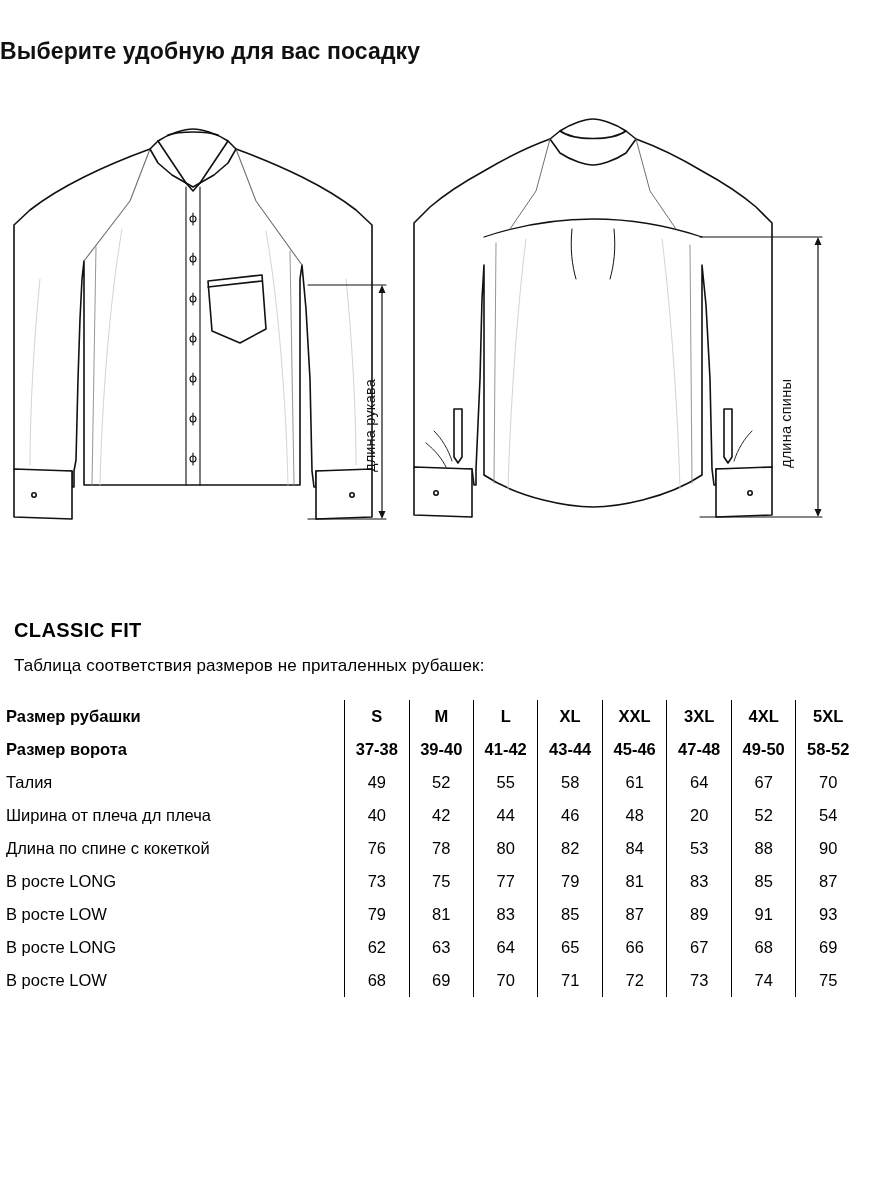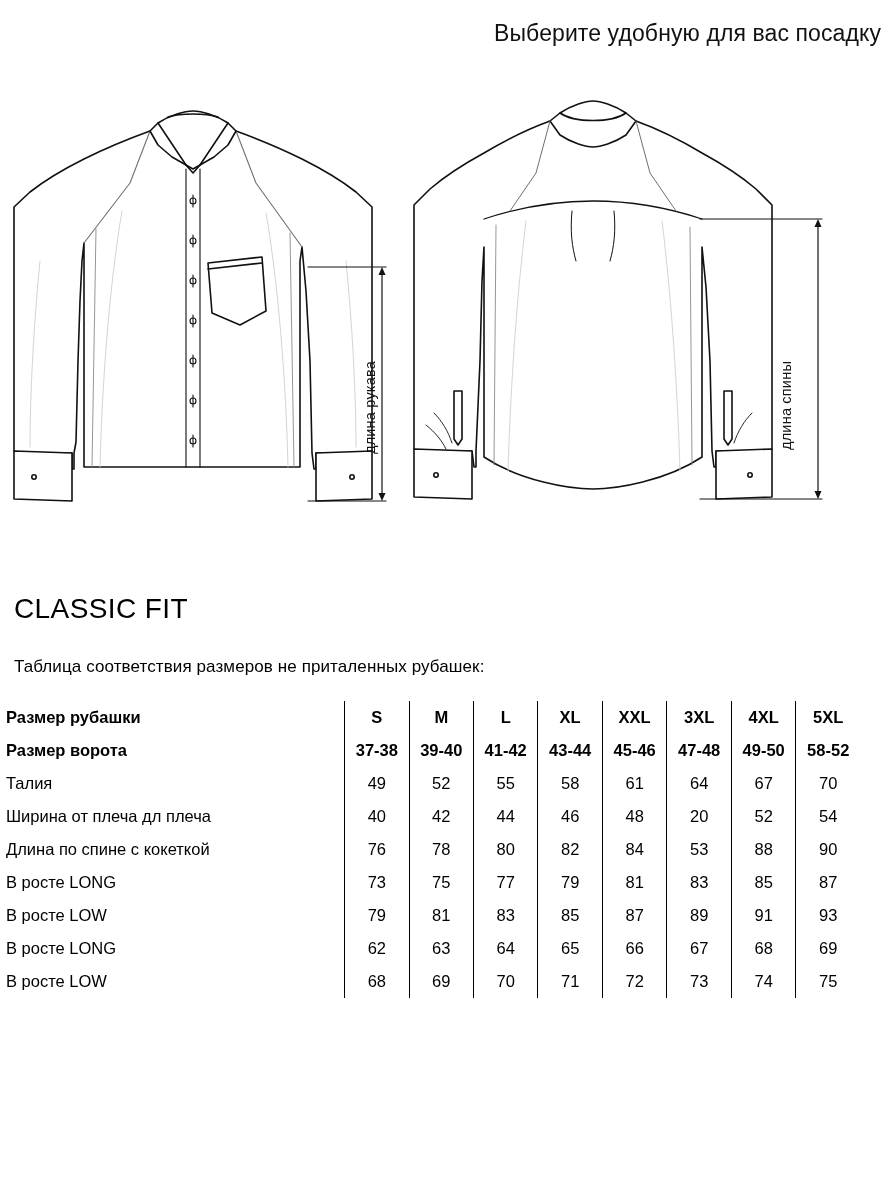--- a/index.html
+++ b/index.html
@@ -15,25 +15,25 @@
     position: relative;
     overflow: hidden;
   }
   .page {
     width: 881px;
     height: 1200px;
     position: relative;
   }
   
   .title {
-    text-align: right;
+    text-align: left;
     font-size: 23px;
-    font-weight: normal;
+    font-weight: bold;
     letter-spacing: 0.1px;
-    padding-top: 20px;
+    padding-top: 38px;
     color: #111;
   }
   
   .illustration {
     position: relative;
     width: 881px;
     height: 490px;
     margin-top: 14px;
   }
   .illustration svg {
@@ -50,27 +50,28 @@
   }
   #sleeve-label { left: 362px; top: 300px; }
   #back-label  { left: 778px; top: 300px; }
 
   
   .fit-wrap {
     padding-left: 14px;
     padding-top: 42px;
   }
   .fit-name {
-    font-size: 28px;
-    font-weight: normal;
+    font-size: 20px;
+    font-weight: bold;
     letter-spacing: 0.4px;
+    margin-top: 8px;
   }
   .fit-sub {
     font-size: 17px;
-    margin-top: 32px;
+    margin-top: 14px;
     letter-spacing: 0.1px;
   }
   
   .table-wrap {
     margin-top: 24px;
     padding-left: 6px;
   }
   table.size-table {
     border-collapse: collapse;
     width: 854px;

